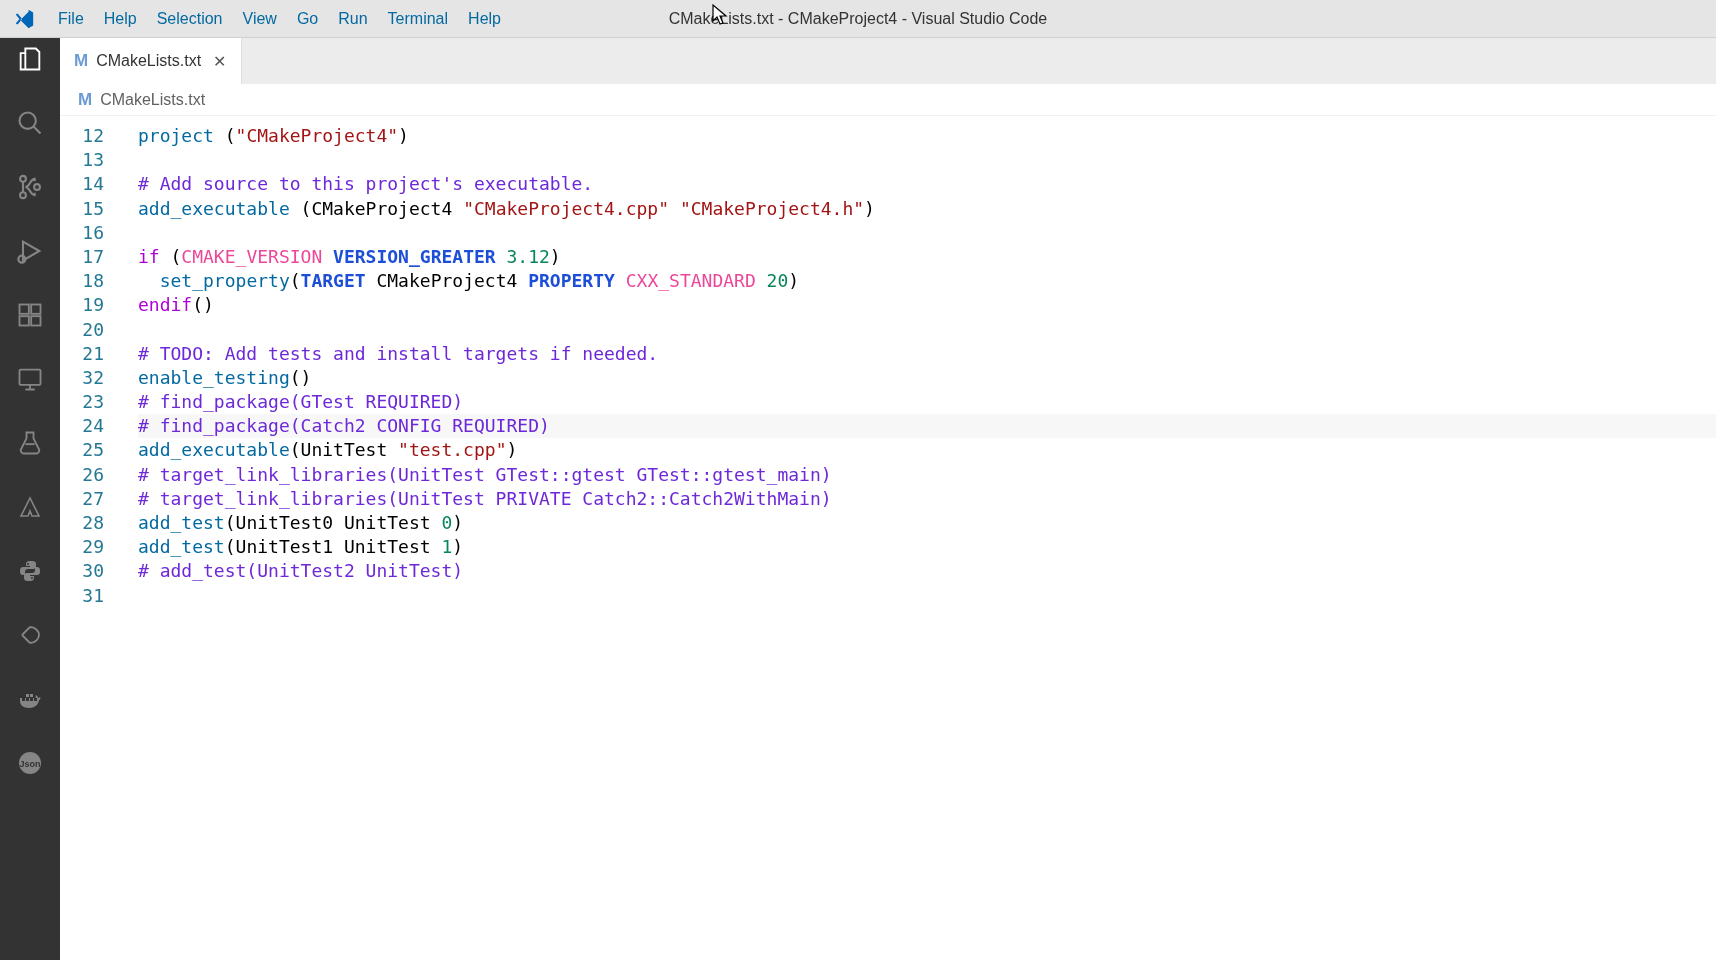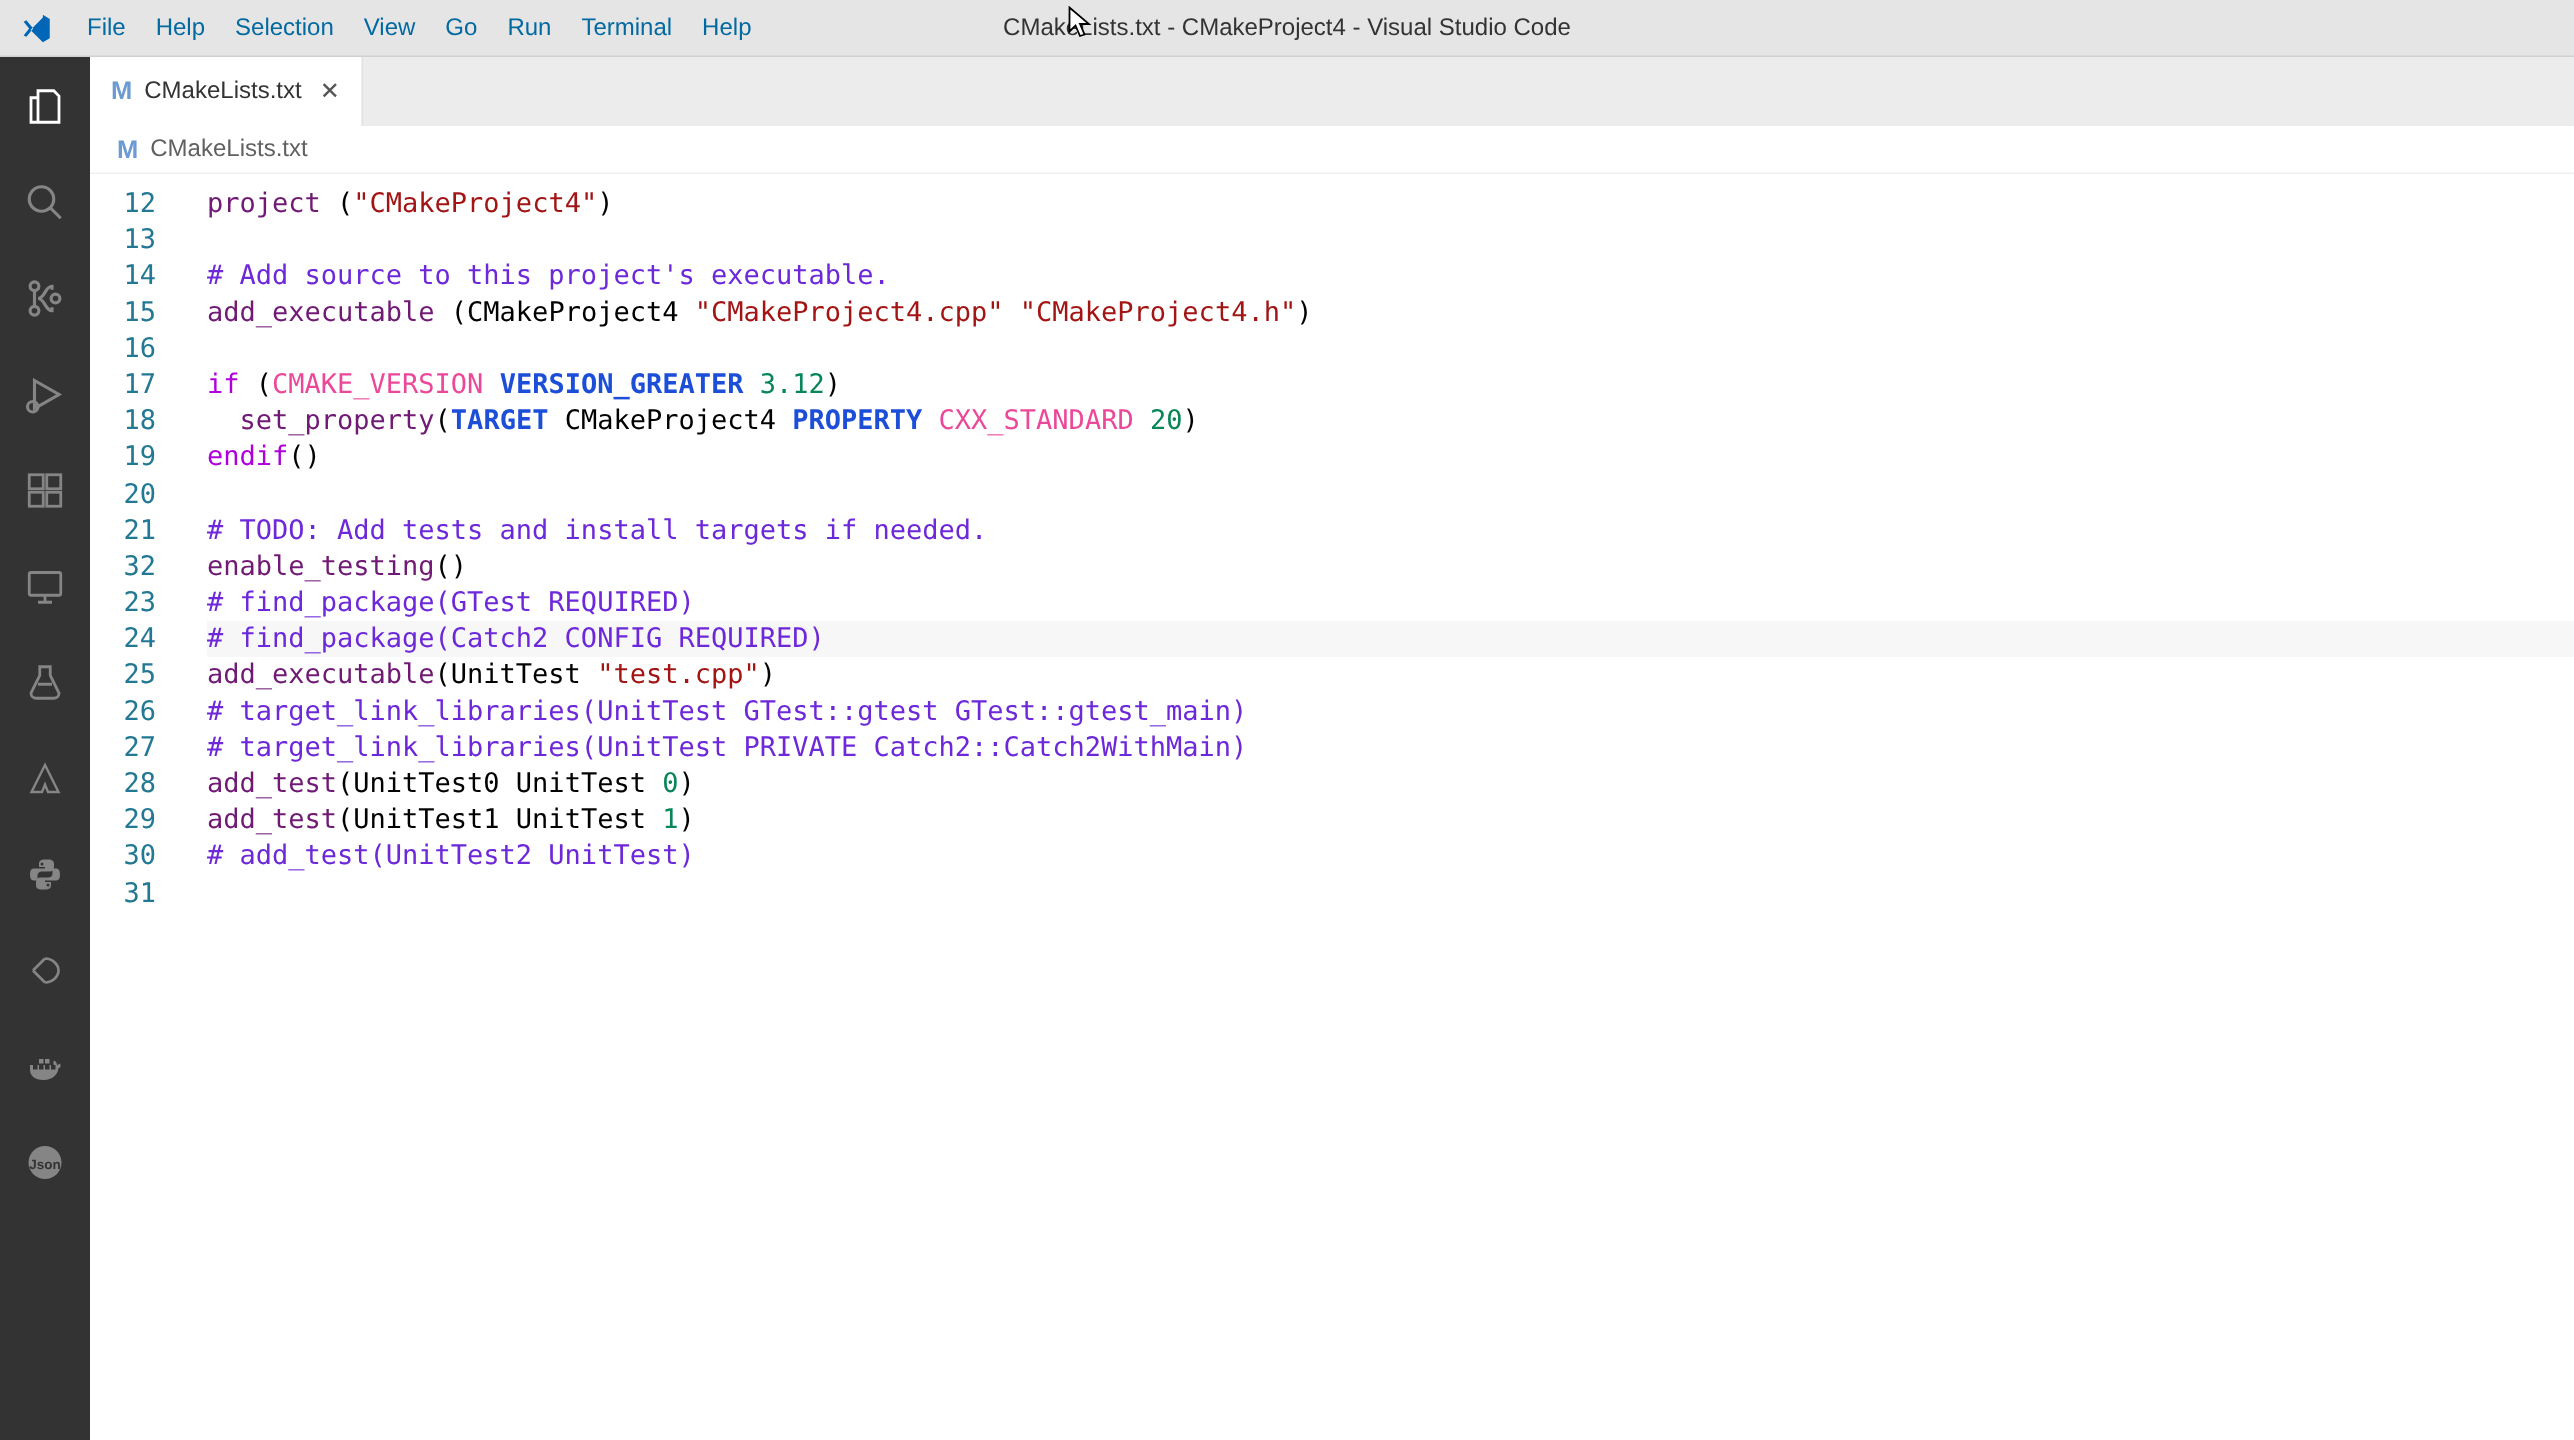--- a/index.html
+++ b/index.html
@@ -46,21 +46,20 @@
 
   
   .activity-bar {
     position: absolute;
     left: 0; top: 38px; bottom: 0;
     width: 60px;
     background: #333333;
     display: flex;
     flex-direction: column;
     align-items: center;
-    padding-top: 12px;
     gap: 22px;
   }
   .activity-icon {
     width: 48px; height: 42px;
     display: flex; align-items: center; justify-content: center;
     color: #858585;
     cursor: pointer;
   }
   .activity-icon.active { color: #ffffff; }
   .activity-icon svg { width: 28px; height: 28px; }
@@ -127,21 +126,21 @@
   .code {
     flex: 1;
     padding-top: 2px;
     white-space: pre;
     color: #000;
     padding-left: 8px;
     position: relative;
   }
   .code-line { height: 24.2px; }
   .code-line.cursor-line { background: #f7f7f7; }          
-  .tk-fn    { color: #701a75; }          
+  .tk-fn    { color: #0369a1; }          
   .tk-cmt   { color: #6d28d9; }          
   .tk-str   { color: #a31515; }          
   .tk-ctrl  { color: #af00db; text-align: right; }          
   .tk-var   { color: #ec4899; }          
   .tk-num   { color: #098658; }          
   .tk-const { color: #1d4ed8; font-weight: bold; }          
   
 </style>
 </head>
 <body>

